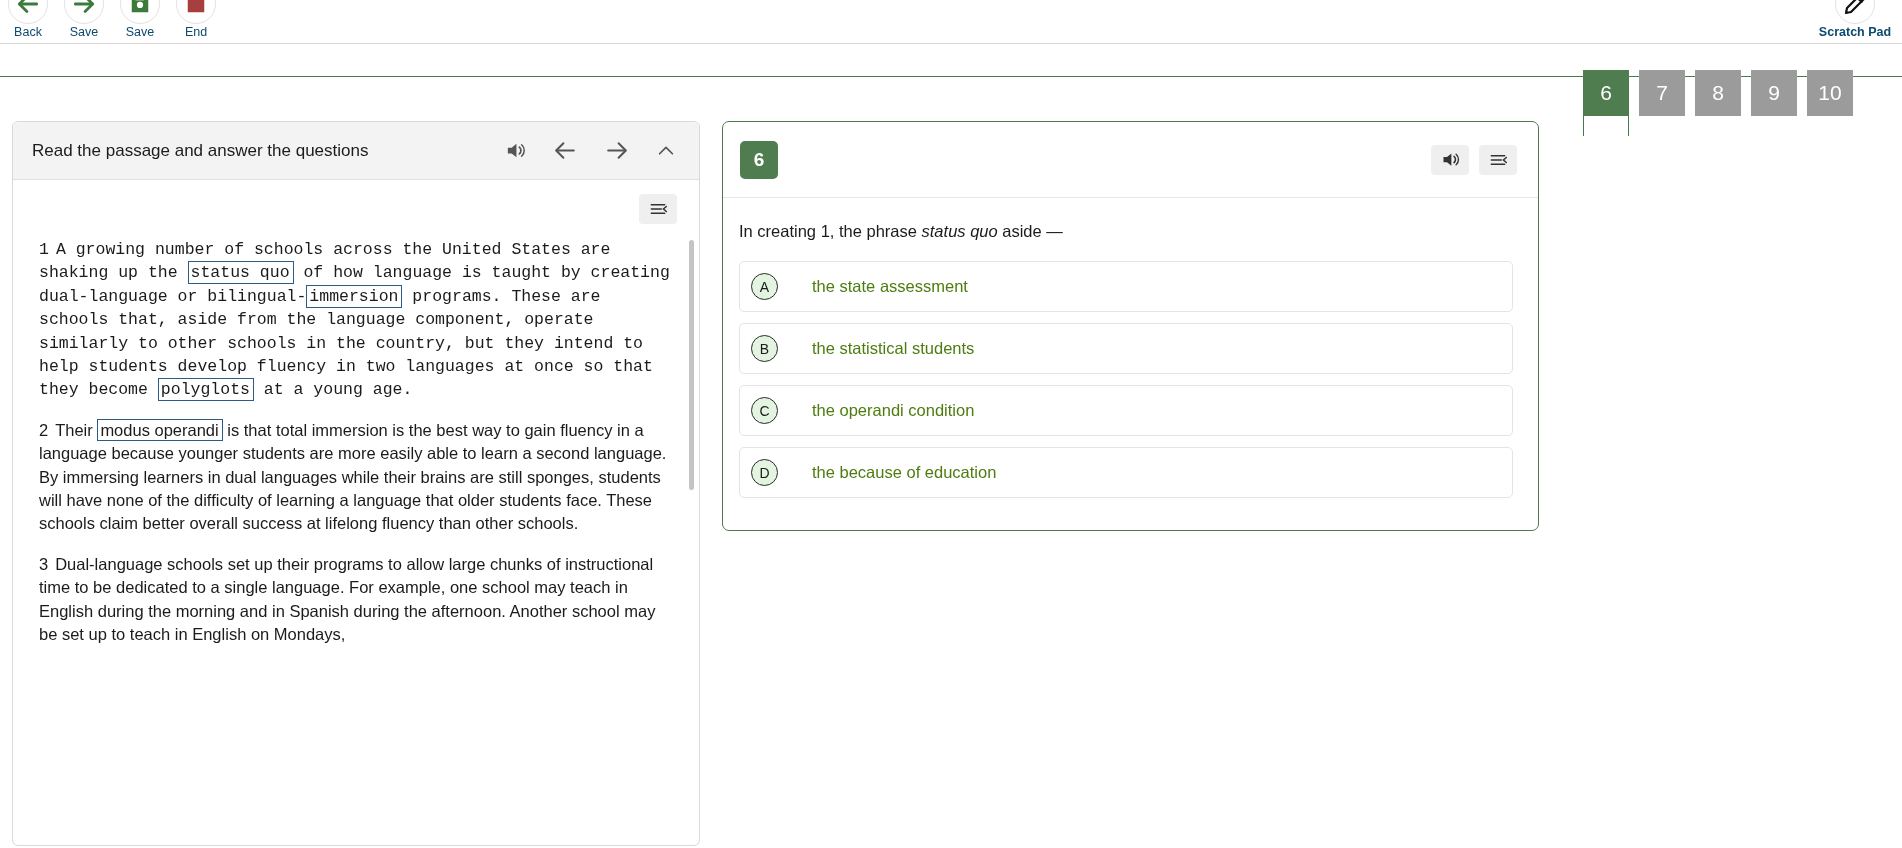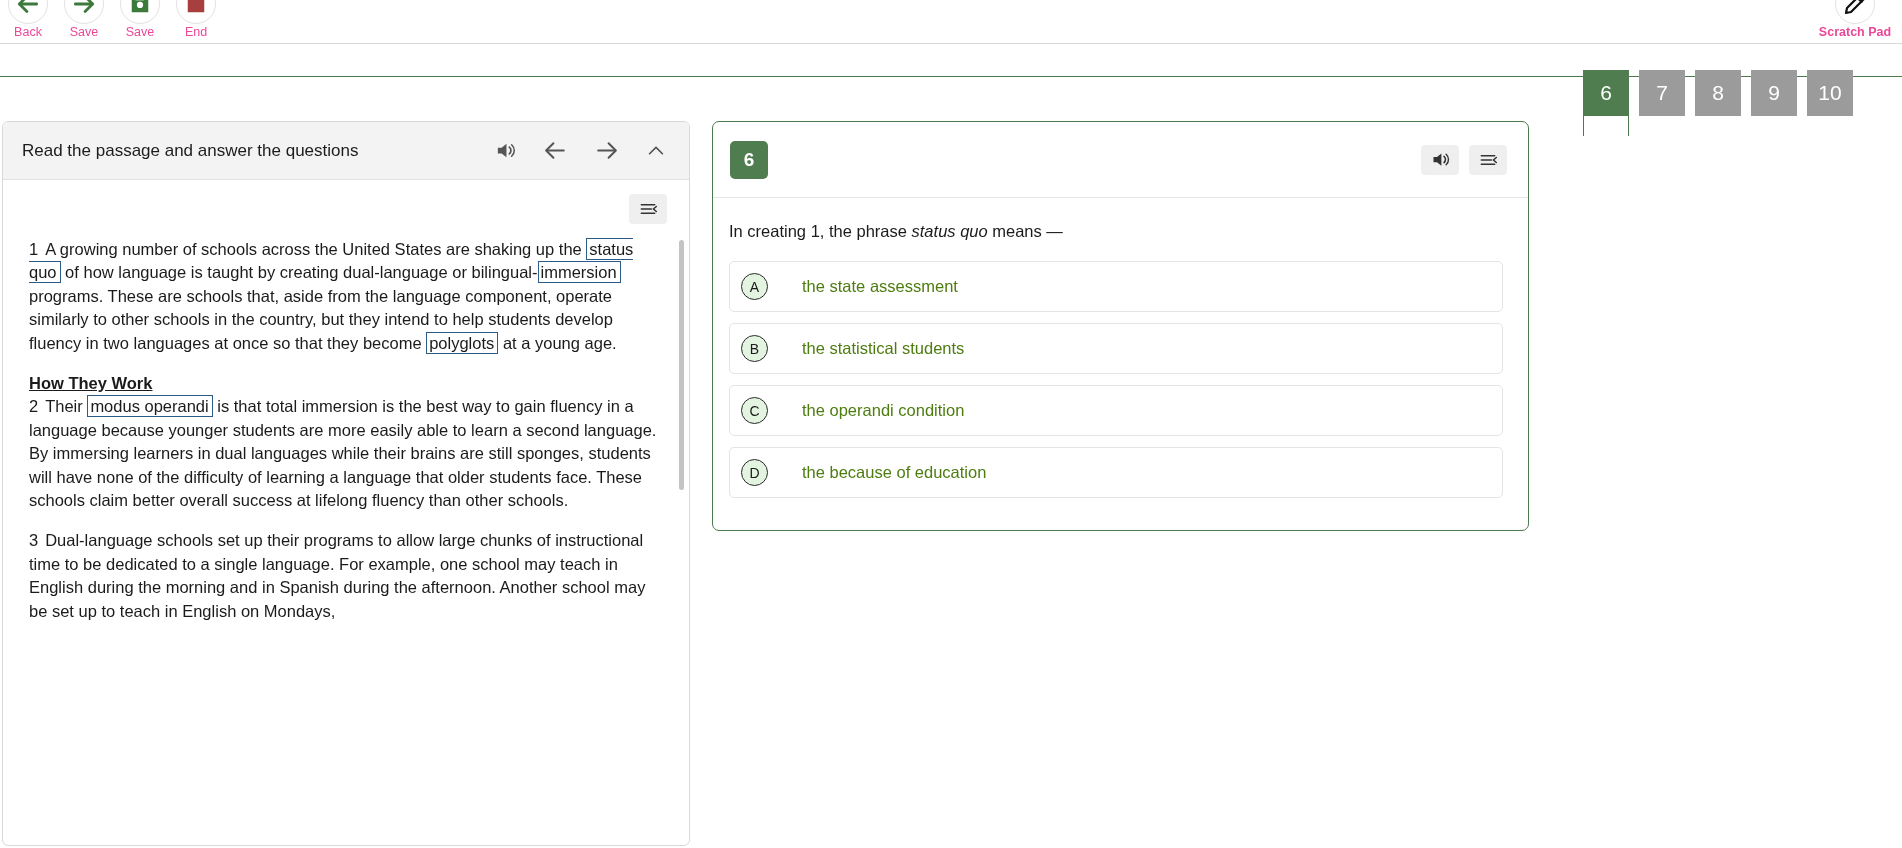--- a/index.html
+++ b/index.html
@@ -33,21 +33,21 @@
   .tool-circle {
     width: 40px; height: 40px;
     border-radius: 50%;
     border: 1px solid #e2e2e2;
     background: #fff;
     display: flex; align-items: center; justify-content: center;
     margin-top: -16px;
   }
   .tool-label {
     font-size: 12.5px;
-    color: #ec4899;
+    color: #0c4a6e;
     margin-top: 1px;
     line-height: 14px;
   }
 
   
   .tabstrip-wrap {
     position: relative;
     height: 77px;
     width: 100%;
   }
@@ -82,21 +82,21 @@
     background: #fff;
     border-left: 1px solid #4c7a4d;
     border-right: 1px solid #4c7a4d;
   }
 
   
   .main {
     position: relative;
     display: flex;
     gap: 22px;
-    padding: 0 16px 0 2px;
+    padding: 0 16px 0 12px;
     height: 725px;
   }
 
   
   .passage-panel {
     width: 688px;
     border: 1px solid #d9d9d9;
     border-radius: 6px;
     background: #fff;
     display: flex;
@@ -147,21 +147,21 @@
   }
   .passage-scroll {
     position: absolute;
     right: 5px; top: 60px;
     width: 5px; height: 250px;
     background: #c4c4c4;
     border-radius: 3px;
     z-index: 2;
   }
   .para { margin: 0 0 17px 0; max-width: 645px; }
-  .para.first { margin-top: 44px; }
+  .para.first { margin-top: 44px; font-family: Liberation Mono, monospace; }
   .pnum { margin-right: 7px; }
   .subhead {
     font-weight: bold;
     text-decoration: underline;
     margin: 0;
     font-size: 16.5px;
   }
   .gloss {
     border: 1px solid #2b5b86;
     padding: 1px 3px 1px 2px;
@@ -365,21 +365,20 @@
           <polyline points="22,9 18.5,12 22,15" fill="none"></polyline>
         </svg>
       </div>
 
       <div class="passage-scroll"></div>
 
       <p class="para first">
         <span class="pnum">1</span><span>A growing number of schools across the United States are shaking up the </span><span class="gloss">status quo</span><span> of how language is taught by creating dual-language or bilingual-</span><span class="gloss">immersion</span><span> programs. These are schools that, aside from the language component, operate similarly to other schools in the country, but they intend to help students develop fluency in two languages at once so that they become </span><span class="gloss">polyglots</span><span> at a young age.</span>
       </p>
 
-      <p class="subhead">How They Work</p>
 
       <p class="para">
         <span class="pnum">2</span><span>Their </span><span class="gloss">modus operandi</span><span> is that total immersion is the best way to gain fluency in a language because younger students are more easily able to learn a second language. By immersing learners in dual languages while their brains are still sponges, students will have none of the difficulty of learning a language that older students face. These schools claim better overall success at lifelong fluency than other schools.</span>
       </p>
 
       <p class="para">
         <span class="pnum">3</span><span>Dual-language schools set up their programs to allow large chunks of instructional time to be dedicated to a single language. For example, one school may teach in English during the morning and in Spanish during the afternoon. Another school may be set up to teach in English on Mondays,</span>
       </p>
     </div>
   </div>
@@ -401,21 +400,21 @@
             <line x1="4" y1="7" x2="20" y2="7"></line>
               <line x1="4" y1="12" x2="16" y2="12"></line>
               <line x1="4" y1="17" x2="20" y2="17"></line>
             <polyline points="22,9 18.5,12 22,15" fill="none"></polyline>
           </svg>
         </div>
       </div>
     </div>
 
     <div class="q-body">
-      <p class="q-stem"><span>In creating 1, the phrase </span><i>status quo</i><span> means —</span></p>
+      <p class="q-stem"><span>In creating 1, the phrase </span><i>status quo</i><span> aside —</span></p>
 
       <div class="choices">
         <div class="choice">
           <span class="choice-letter">A</span>
           <span class="choice-text">the state assessment</span>
         </div>
         <div class="choice">
           <span class="choice-letter">B</span>
           <span class="choice-text">the statistical students</span>
         </div>

